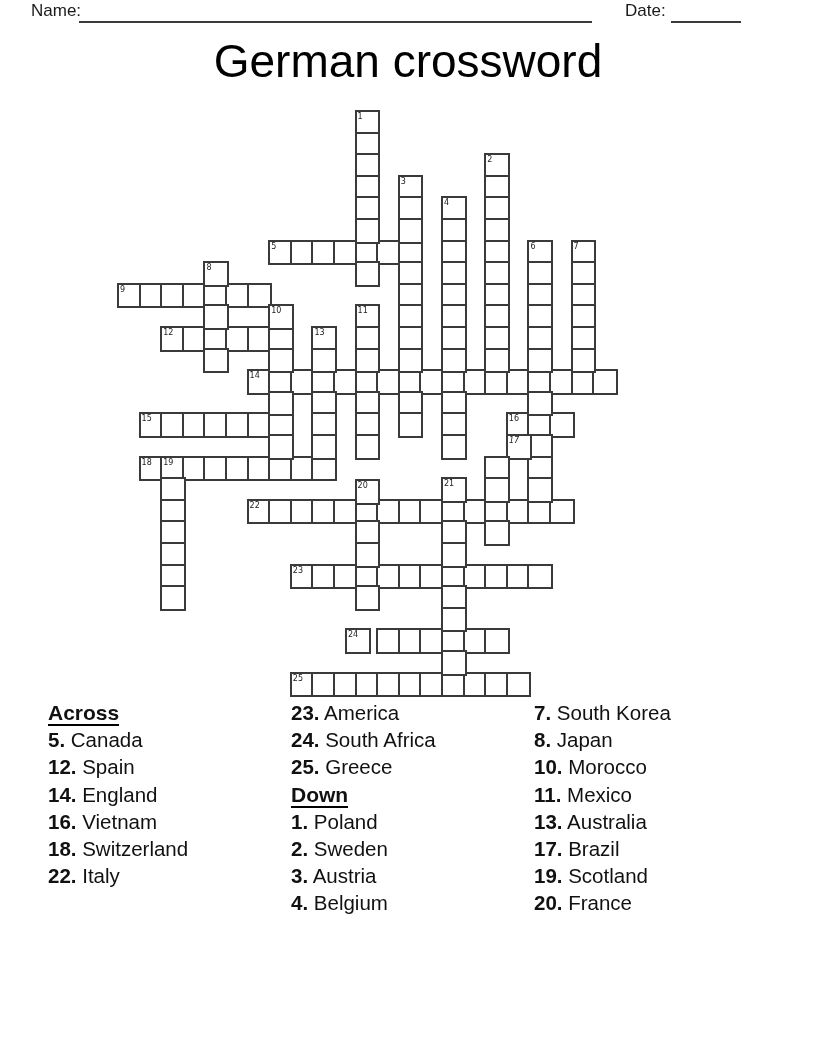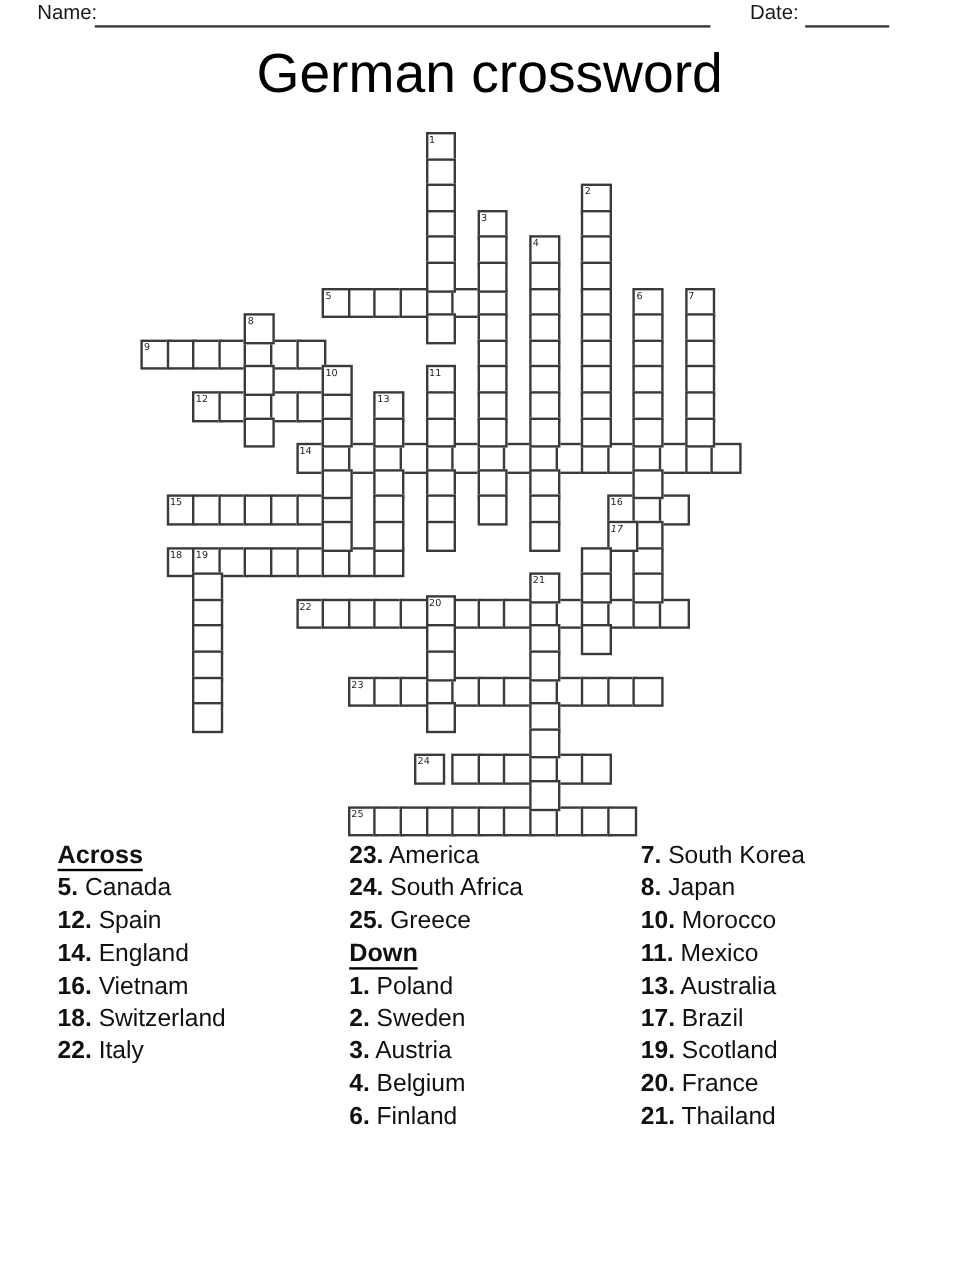--- a/index.html
+++ b/index.html
@@ -259,21 +259,21 @@
       </div>
       <div class="cell" style="left: 367.2px; top: 345.6px; border-color: rgb(58, 58, 58);"></div>
       <div class="cell" style="left: 367.2px; top: 367.2px; border-color: rgb(58, 58, 58);"></div>
       <div class="cell" style="left: 367.2px; top: 410.4px; border-color: rgb(58, 58, 58);"></div>
       <div class="cell" style="left: 43.2px; top: 367.2px; border-color: rgb(58, 58, 58);"></div>
       <div class="cell" style="left: 43.2px; top: 388.8px; border-color: rgb(58, 58, 58);"></div>
       <div class="cell" style="left: 43.2px; top: 410.4px; border-color: rgb(58, 58, 58);"></div>
       <div class="cell" style="left: 43.2px; top: 432px; border-color: rgb(58, 58, 58);"></div>
       <div class="cell" style="left: 43.2px; top: 453.6px; border-color: rgb(58, 58, 58);"></div>
       <div class="cell" style="left: 43.2px; top: 475.2px; border-color: rgb(58, 58, 58);"></div>
-      <div class="cell" style="left: 237.6px; top: 386px; border-color: rgb(58, 58, 58); text-align: right;">
+      <div class="cell" style="left: 237.6px; top: 369px; border-color: rgb(58, 58, 58); text-align: right;">
         <span class="cellnum" style="color: rgb(34, 34, 34);">20</span>
       </div>
       <div class="cell" style="left: 237.6px; top: 410.4px; border-color: rgb(58, 58, 58);"></div>
       <div class="cell" style="left: 237.6px; top: 432px; border-color: rgb(58, 58, 58);"></div>
       <div class="cell" style="left: 237.6px; top: 475.2px; border-color: rgb(58, 58, 58);"></div>
       <div class="cell" style="left: 324px; top: 367.2px; border-color: rgb(58, 58, 58);">
         <span class="cellnum" style="color: rgb(34, 34, 34);">21</span>
       </div>
       <div class="cell" style="left: 324px; top: 410.4px; border-color: rgb(58, 58, 58);"></div>
       <div class="cell" style="left: 324px; top: 432px; border-color: rgb(58, 58, 58);"></div>
@@ -293,27 +293,25 @@
     </div>
   <div class="clue-col" style="left:291px;" id="cluecol1">
       <div class="clue-line"><span class="clue-num">23.</span><span> America</span></div>
       <div class="clue-line"><span class="clue-num">24.</span><span> South Africa</span></div>
       <div class="clue-line"><span class="clue-num">25.</span><span> Greece</span></div>
       <div class="clue-heading"><span>Down</span></div>
       <div class="clue-line"><span class="clue-num">1.</span><span> Poland</span></div>
       <div class="clue-line"><span class="clue-num">2.</span><span> Sweden</span></div>
       <div class="clue-line"><span class="clue-num">3.</span><span> Austria</span></div>
       <div class="clue-line"><span class="clue-num">4.</span><span> Belgium</span></div>
-      <div class="clue-line"><span class="clue-num">6.</span><span> Finland</span></div>
     </div>
   <div class="clue-col" style="left:534px;" id="cluecol2">
       <div class="clue-line"><span class="clue-num">7.</span><span> South Korea</span></div>
       <div class="clue-line"><span class="clue-num">8.</span><span> Japan</span></div>
       <div class="clue-line"><span class="clue-num">10.</span><span> Morocco</span></div>
       <div class="clue-line"><span class="clue-num">11.</span><span> Mexico</span></div>
       <div class="clue-line"><span class="clue-num">13.</span><span> Australia</span></div>
       <div class="clue-line"><span class="clue-num">17.</span><span> Brazil</span></div>
       <div class="clue-line"><span class="clue-num">19.</span><span> Scotland</span></div>
       <div class="clue-line"><span class="clue-num">20.</span><span> France</span></div>
-      <div class="clue-line"><span class="clue-num">21.</span><span> Thailand</span></div>
     </div>
 
 </div>
 
 </body></html>

